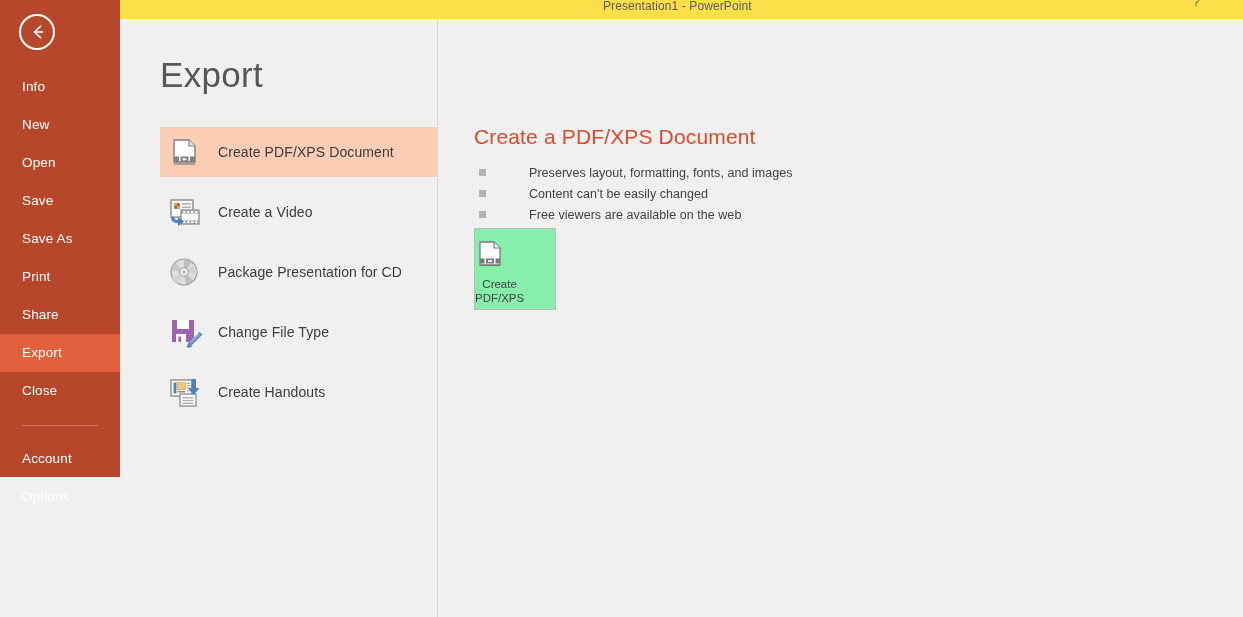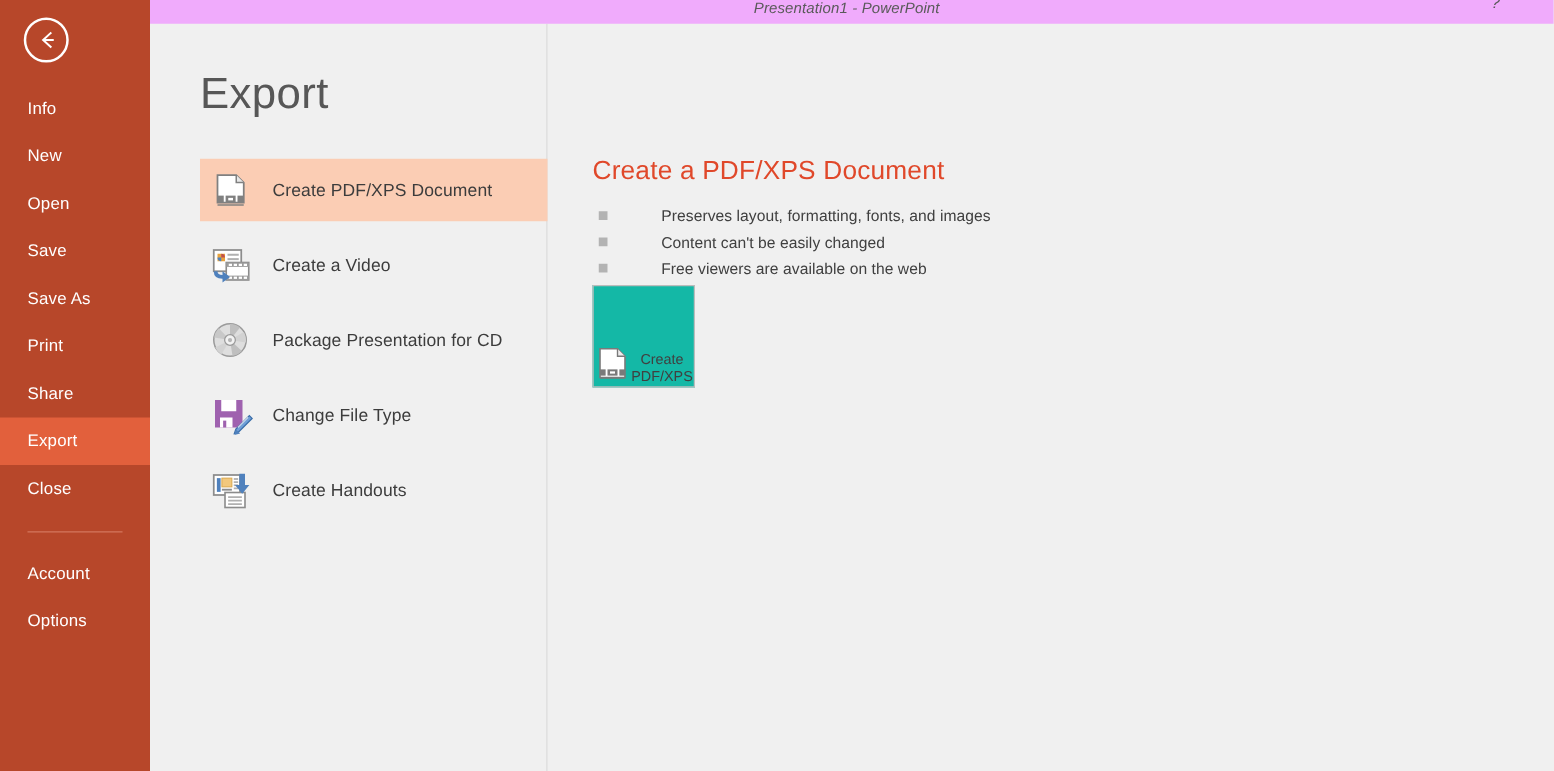--- a/index.html
+++ b/index.html
@@ -21,23 +21,22 @@
     width: 1243px;
     height: 617px;
     background: #f0f0f0;
   }
 
   
   .titlebar {
     position: absolute;
     top: 0; left: 120px; right: 0;
     height: 19px;
-    background: #f0abfc;
+    background: #fde047;
     z-index: 5;
-    font-style: italic;
   }
   .titlebar-text {
     position: absolute;
     left: 483px;
     top: -1px;
     font-size: 12px;
     color: #5a5a5a;
     white-space: nowrap;
     letter-spacing: .1px;
   }
@@ -48,21 +47,21 @@
     font-size: 13px;
     color: #5a5a5a;
     line-height: 14px;
   }
 
   
   .sidebar {
     position: absolute;
     top: 0; left: 0;
     width: 120px;
-    height: 617px;
+    height: 477px;
     background: #b7472a;
   }
   .back-button {
     position: absolute;
     left: 19px;
     top: 14px;
     width: 36px;
     height: 36px;
     border: 2px solid #ffffff;
     border-radius: 50%;
@@ -188,24 +187,24 @@
     letter-spacing: .05px;
   }
 
   .create-button {
     position: absolute;
     left: 0px;
     top: 103px;
     width: 82px;
     height: 82px;
     border: 1px solid #bcbcbc;
-    background: #14b8a6;
+    background: #86efac;
     display: flex;
-    flex-direction: row;
-    align-items: flex-end;
+    flex-direction: column;
+    align-items: flex-start;
     justify-content: flex-start;
     padding-top: 11px;
     cursor: pointer;
   }
   .create-button svg { display: block; }
   .create-button-label {
     margin-top: 5px;
     font-size: 11.5px;
     color: #404040;
     text-align: center;

